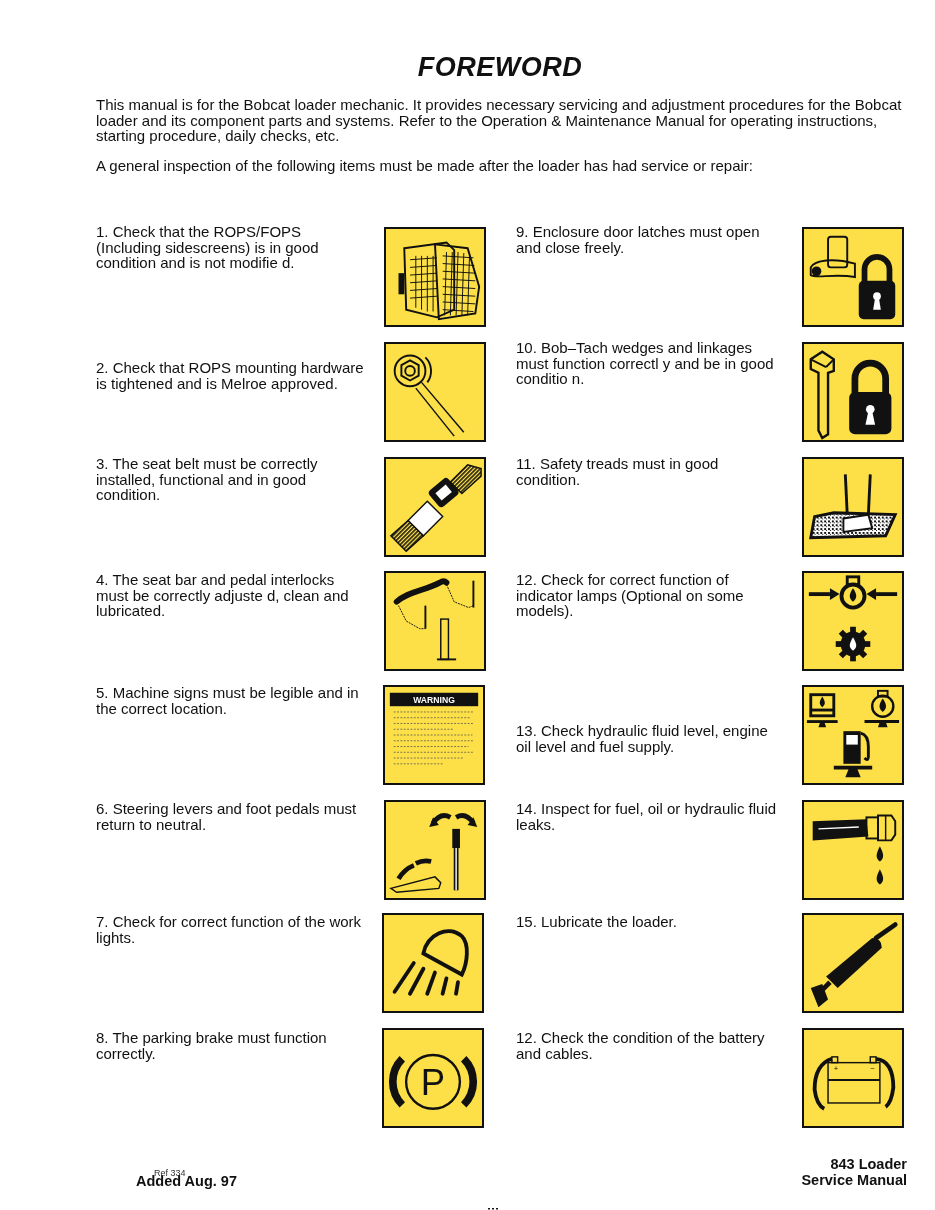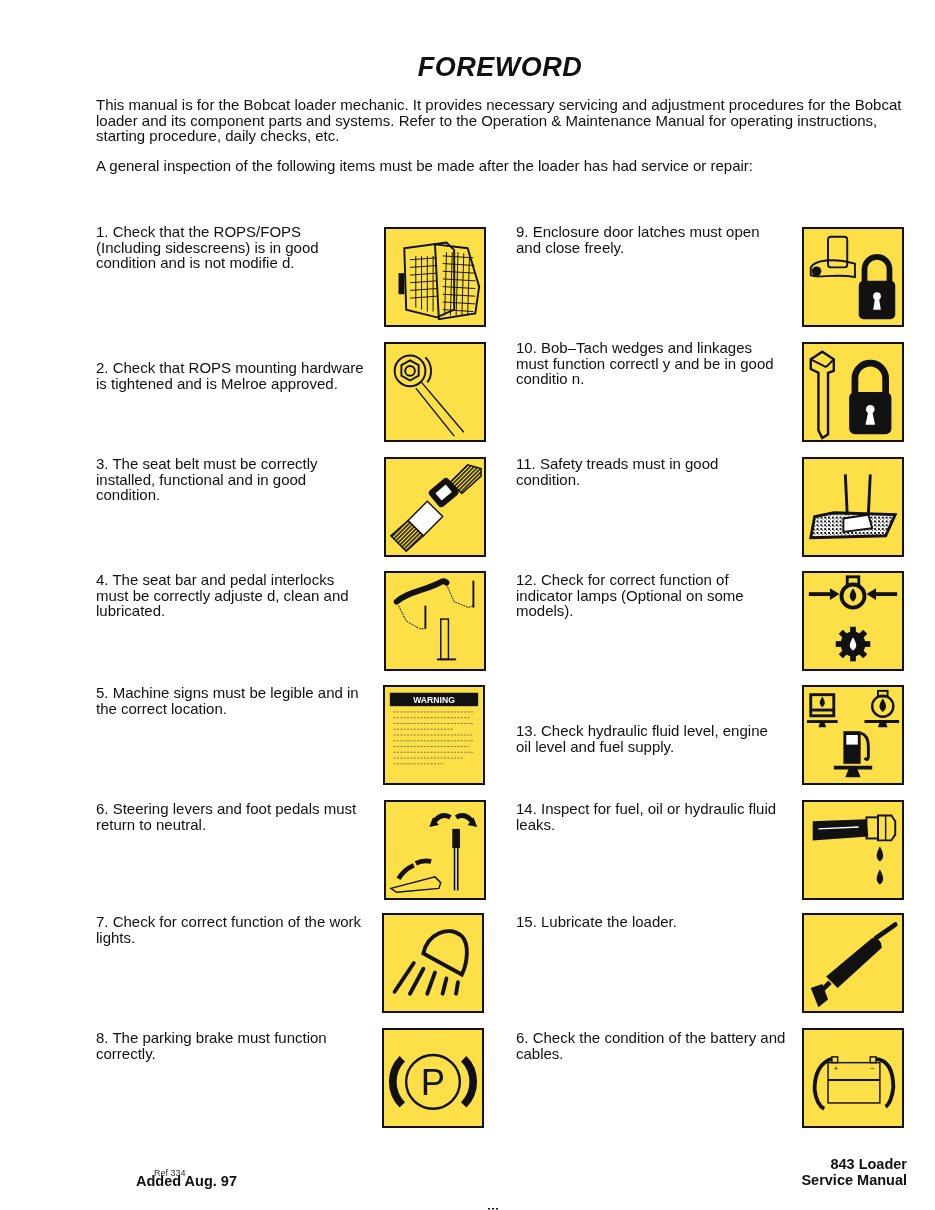--- a/index.html
+++ b/index.html
@@ -268,21 +268,21 @@
 <div class="item-text" style="left:516px;top:914px;">15. Lubricate the loader.</div>
 <div class="box" style="left:802px;top:913px;">
   <svg viewBox="0 0 100 100">
     <line x1="74" y1="24" x2="94" y2="10" stroke="#111" stroke-width="5" stroke-linecap="round"></line>
     <path d="M22,64 L70,24 Q80,24 80,34 L34,76 Z" fill="#111"></path>
     <line x1="26" y1="70" x2="18" y2="78" stroke="#111" stroke-width="5"></line>
     <path d="M6,76 L18,72 L24,88 L14,96 Z" fill="#111"></path>
   </svg>
 </div>
 
-<div class="item-text" style="left:516px;top:1030px;">6. Check the condition of the battery and cables.</div>
+<div class="item-text" style="left:516px;top:1030px;">12. Check the condition of the battery and cables.</div>
 <div class="box" style="left:802px;top:1028px;">
   <svg viewBox="0 0 100 100">
     <rect x="24" y="34" width="54" height="42" fill="none" stroke="#111" stroke-width="1.5"></rect>
     <line x1="24" y1="52" x2="78" y2="52" stroke="#111" stroke-width="2"></line>
     <rect x="28" y="28" width="6" height="6" fill="none" stroke="#111" stroke-width="1.5"></rect>
     <rect x="68" y="28" width="6" height="6" fill="none" stroke="#111" stroke-width="1.5"></rect>
     <text x="30" y="43" font-family="Liberation Sans, sans-serif" font-size="8" fill="#111">+</text>
     <text x="68" y="43" font-family="Liberation Sans, sans-serif" font-size="8" fill="#111">−</text>
     <path d="M28,30 Q10,36 10,62 Q12,78 20,82" fill="none" stroke="#111" stroke-width="4"></path>
     <path d="M74,30 Q92,32 92,60 Q90,76 84,80" fill="none" stroke="#111" stroke-width="4"></path>

